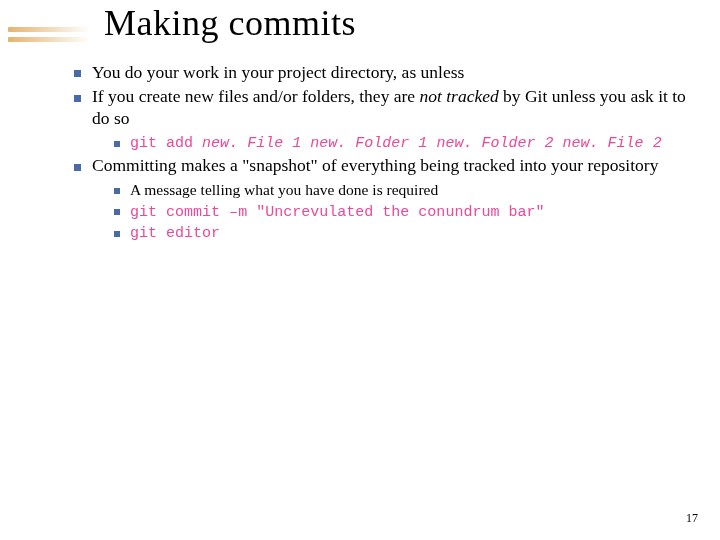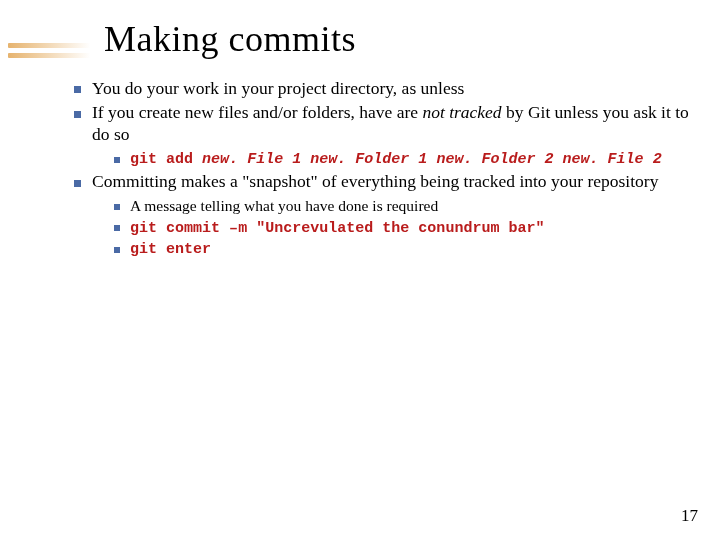--- a/index.html
+++ b/index.html
@@ -15,21 +15,21 @@
   }
   .slide {
     width: 720px;
     height: 540px;
     position: relative;
     box-sizing: border-box;
   }
   .title-row {
     display: flex;
     align-items: center;
-    padding-top: 18px;
+    padding-top: 2px;
   }
   .title-bars {
     width: 92px;
     display: flex;
     flex-direction: column;
     gap: 5px;
     padding-left: 8px;
     box-sizing: border-box;
     margin-top: 22px;
   }
@@ -62,33 +62,32 @@
     height: 7px;
     background: #4a6aa5;
   }
   ul ul { margin-top: 4px; margin-left: 18px; font-size: 15.5px; }
   ul ul li { padding-left: 20px; margin-bottom: 2px; }
   ul ul li::before { width: 6px; height: 6px; top: 0.5em; }
   ul ul ul { margin-left: 18px; font-size: 14.5px; }
   ul ul ul li::before { width: 5px; height: 5px; }
   .code {
     font-family: "Lucida Console", "Courier New", monospace;
-    color: #b91c1c;
+    color: #ec4899;
     font-size: 0.97em;
-    font-weight: bold;
   }
   .code .arg { font-style: italic; }
   .emph { font-style: italic; }
   .h2 { font-size: 26px; margin-top: 10px; }
   .h2::before { top: 0.55em; width: 8px; height: 8px; }
   .pagenum {
     position: absolute;
     right: 22px;
     bottom: 14px;
-    font-size: 17px;
+    font-size: 12px;
     color: #000;
   }
 </style>
 </head>
 <body>
 
 <div class="slide">
 
   <div class="title-row">
     <div class="title-bars">
@@ -99,39 +98,39 @@
   </div>
 
   <div class="content">
     <ul>
 
       <li>
         <span>You do your work in your project directory, as unless</span>
       </li>
 
       <li>
-        <span>If you create new files and/or folders, have are </span><span class="emph">not tracked</span><span> by Git unless you ask it to do so</span>
+        <span>If you create new files and/or folders, they are </span><span class="emph">not tracked</span><span> by Git unless you ask it to do so</span>
         <ul>
           <li>
             <span class="code"><span>git add </span><span class="arg">new. File 1 new. Folder 1 new. Folder 2 new. File 2</span></span>
           </li>
         </ul>
       </li>
 
       <li>
         <span>Committing makes a "snapshot" of everything being tracked into your repository</span>
         <ul>
           <li>
             <span>A message telling what you have done is required</span>
           </li>
           <li>
             <span class="code">git commit –m "Uncrevulated the conundrum bar"</span>
           </li>
           <li>
-            <span class="code">git enter</span>
+            <span class="code">git editor</span>
           </li>
         </ul>
       </li>
 
 
     </ul>
   </div>
 
   <div class="pagenum">17</div>
 </div>

